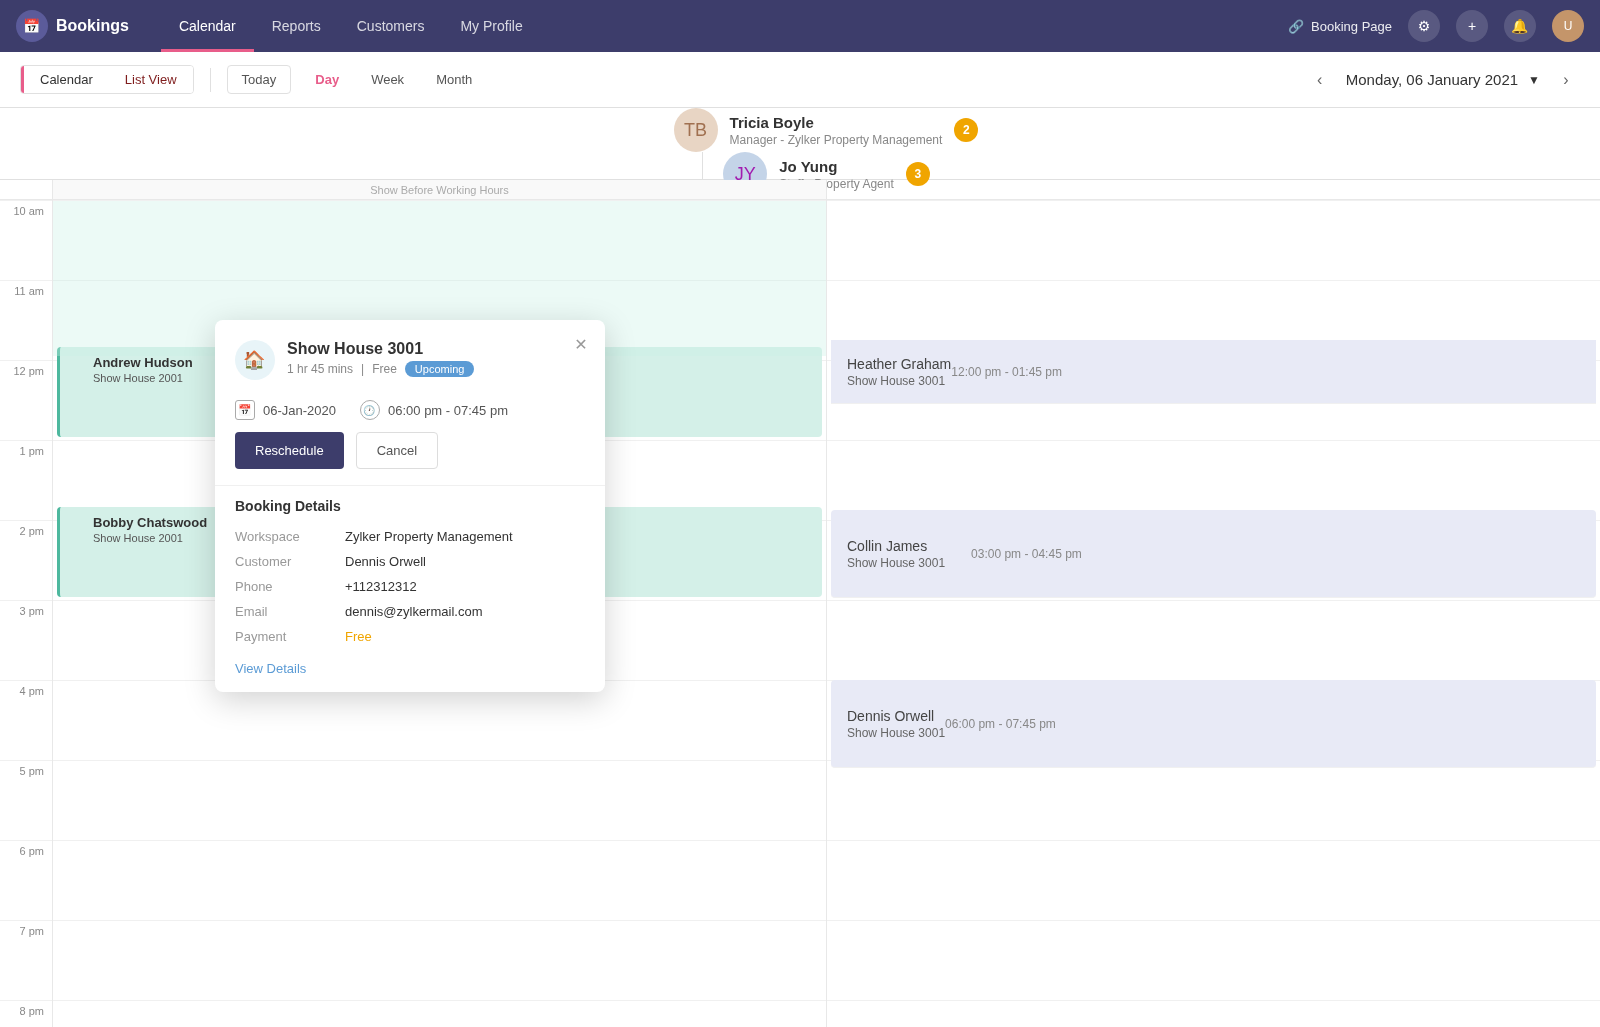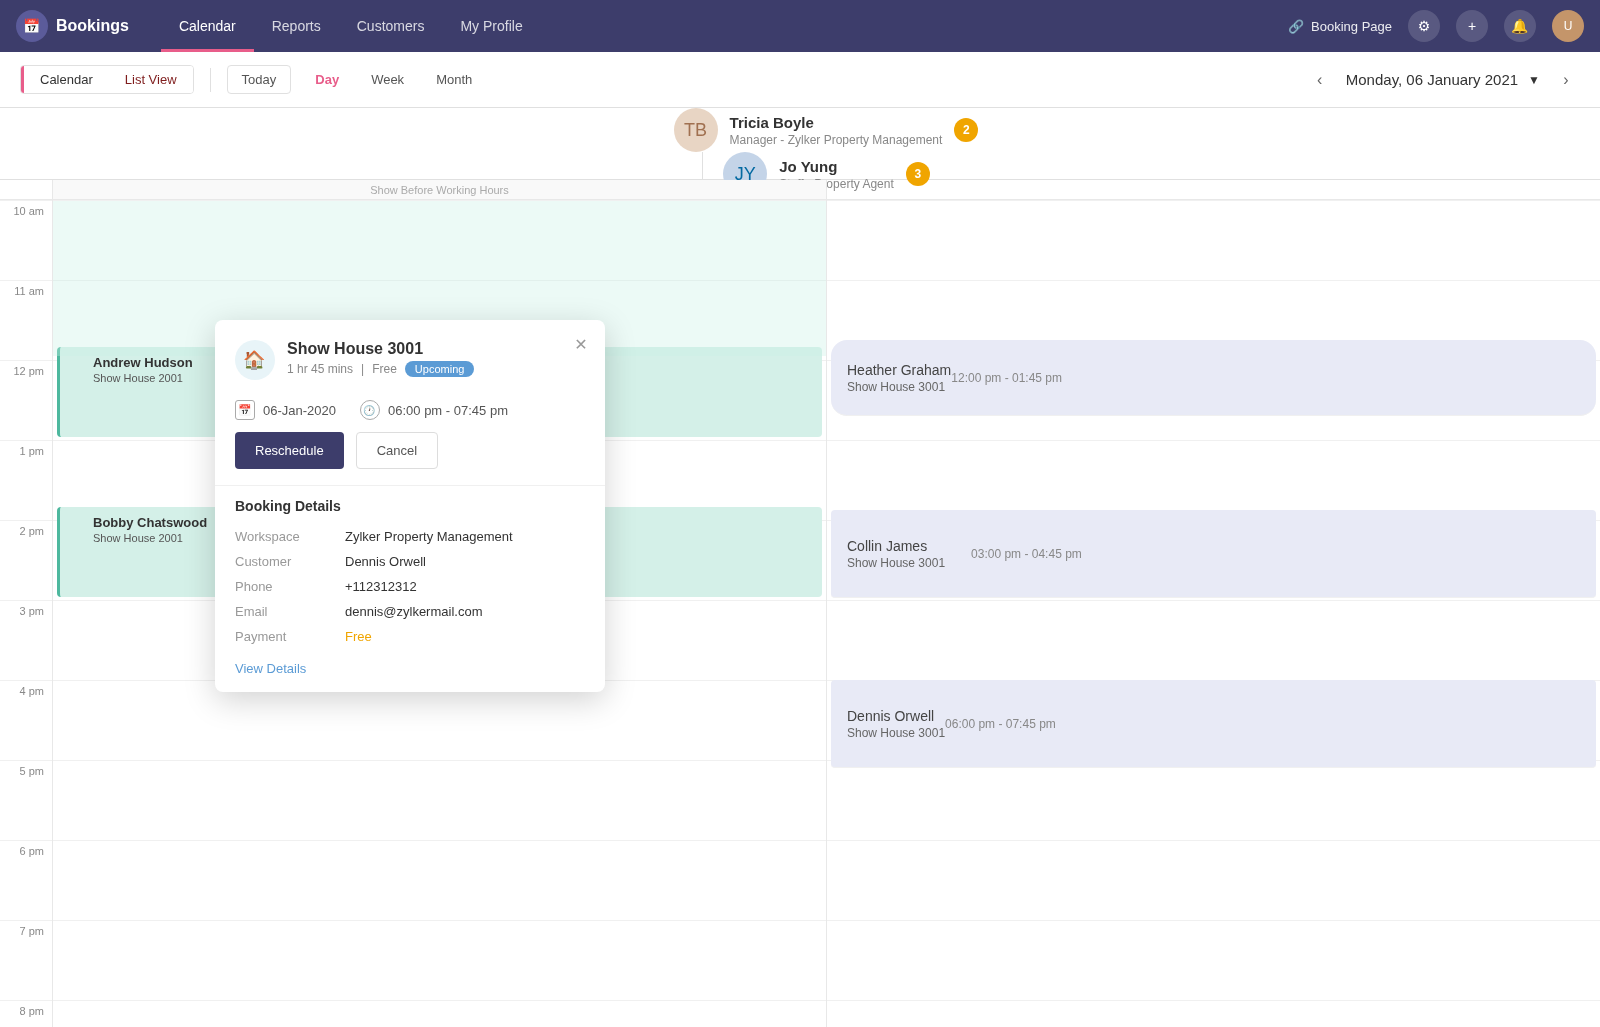--- a/index.html
+++ b/index.html
@@ -461,21 +461,21 @@
 <div class="staff-header">
   <div class="staff-col">
     <div class="staff-avatar" style="background: #e8d5c4; color: #a07050;">TB</div>
     <div class="staff-info">
       <div class="staff-name">Tricia Boyle</div>
       <div class="staff-role">Manager - Zylker Property Management</div>
     </div>
     <div class="badge">2</div>
   </div>
   <div class="staff-col">
-    <div class="staff-avatar" style="background: #c4d4e8; color: #0369a1;">JY</div>
+    <div class="staff-avatar" style="background: #c4d4e8; color: #a21caf;">JY</div>
     <div class="staff-info">
       <div class="staff-name">Jo Yung</div>
       <div class="staff-role">Staff - Property Agent</div>
     </div>
     <div class="badge">3</div>
   </div>
 </div>
 
 <div class="calendar-body">
 
@@ -529,21 +529,21 @@
     <div class="cal-slot"></div>
     <div class="cal-slot"></div>
     <div class="cal-slot"></div>
     <div class="cal-slot"></div>
     <div class="cal-slot"></div>
     <div class="cal-slot"></div>
     <div class="cal-slot"></div>
     <div class="cal-slot"></div>
     <div class="cal-slot"></div>
 
-    <div class="right-appt appt-blue" style="position:absolute; top:160px; left:4px; right:4px; height:76px; border-radius:16px;">
+    <div class="right-appt appt-blue" style="position:absolute; top:160px; left:4px; right:4px; height:64px; border-radius:0;">
       <div style="display:flex; justify-content:space-between; align-items:center;">
         <div>
           <div class="appt-blue-name">Heather Graham</div>
           <div class="appt-blue-sub">Show House 3001</div>
         </div>
         <div class="appt-blue-time">12:00 pm - 01:45 pm</div>
       </div>
     </div>
 
     <div class="right-appt appt-blue" style="position:absolute; top:330px; left:4px; right:4px; height:88px; border-radius:4px;">

